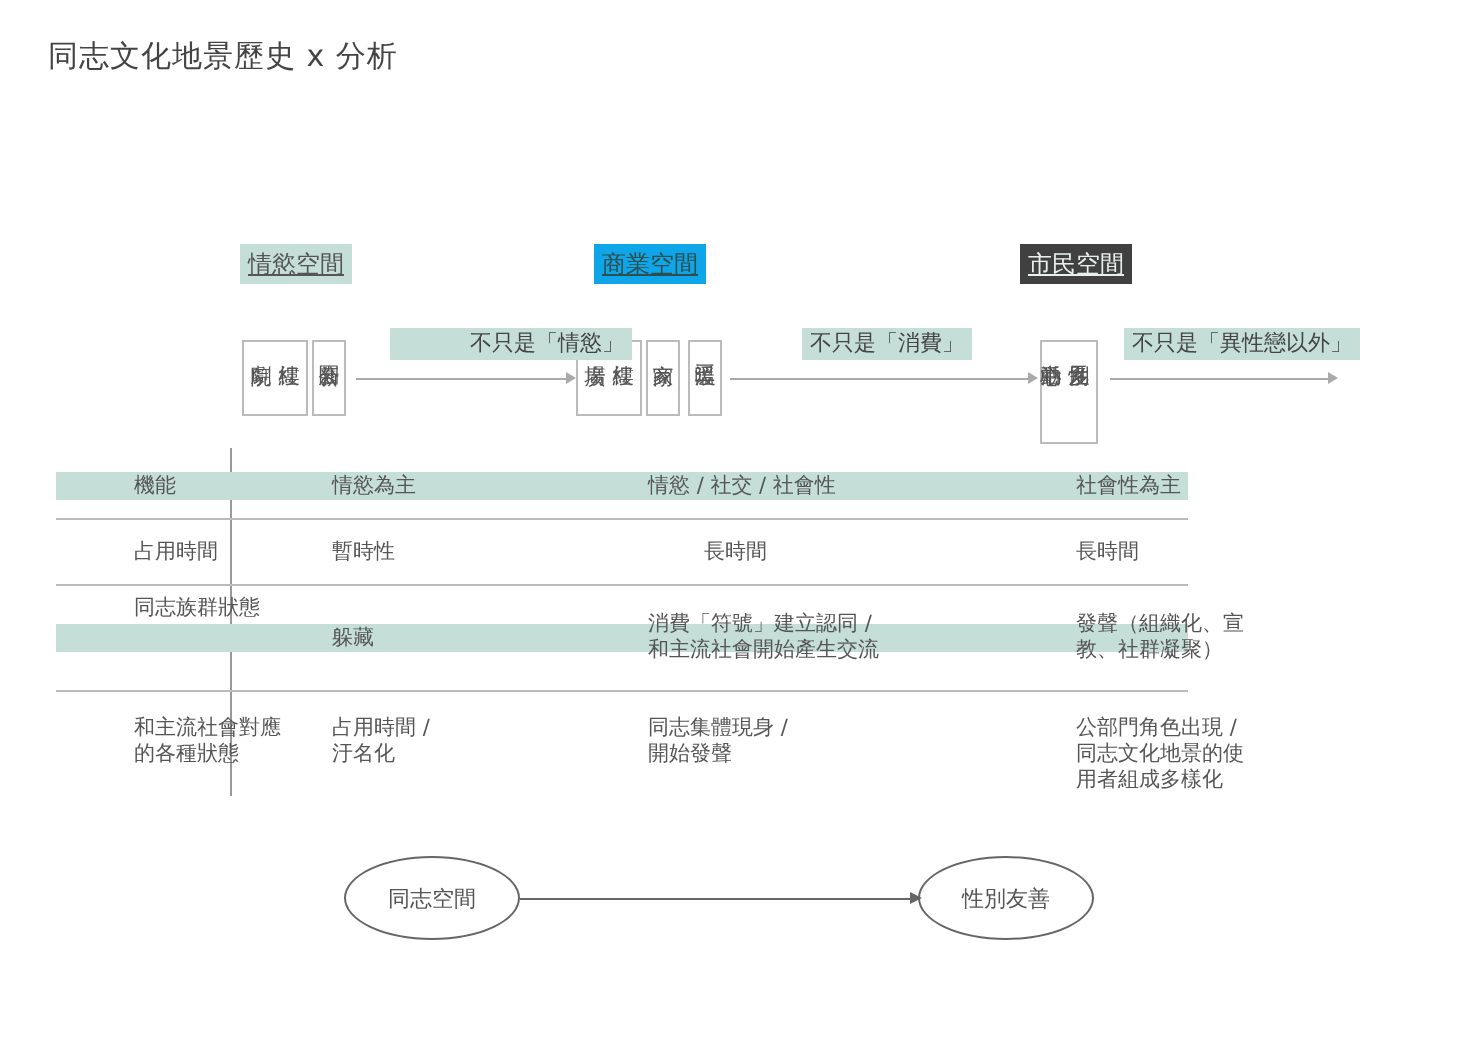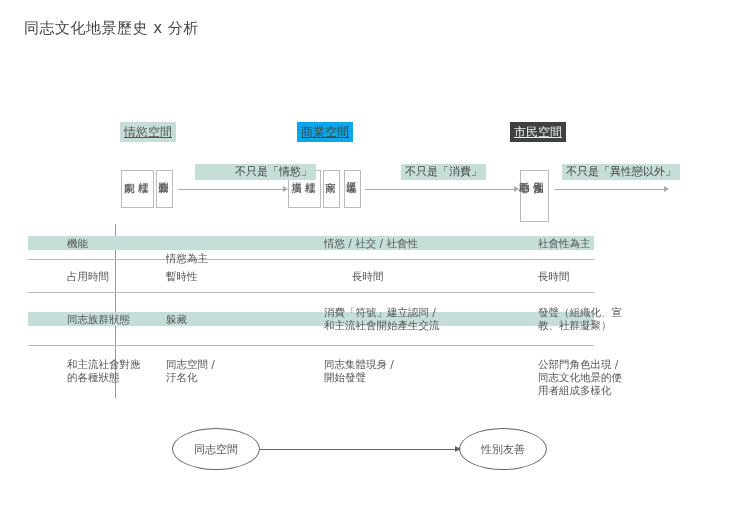--- a/index.html
+++ b/index.html
@@ -82,39 +82,39 @@
 
 <div class="abs vrule" style="left:115px; top:224px; height:174px;"></div>
 
 <div class="abs band" style="left:28px; top:236px; width:566px;"></div>
 <div class="abs rule" style="left:28px; top:259px; width:566px;"></div>
 <div class="abs rule" style="left:28px; top:292px; width:566px;"></div>
 <div class="abs band" style="left:28px; top:312px; width:566px;"></div>
 <div class="abs rule" style="left:28px; top:345px; width:566px;"></div>
 
 <div class="abs cell" style="left:29px; top:237px;">機能</div>
-<div class="abs cell" style="left:128px; top:237px;margin-top:15px;">情慾為主</div>
+<div class="abs cell" style="left:128px; top:237px;">情慾為主</div>
 <div class="abs cell" style="left:286px; top:237px;">情慾 / 社交 / 社會性</div>
 <div class="abs cell" style="left:500px; top:237px;">社會性為主</div>
 
 <div class="abs cell" style="left:29px; top:270px;">占用時間</div>
 <div class="abs cell" style="left:128px; top:270px;">暫時性</div>
 <div class="abs cell" style="left:314px; top:270px;">長時間</div>
 <div class="abs cell" style="left:500px; top:270px;">長時間</div>
 
-<div class="abs cell" style="left:29px; top:313px;">同志族群狀態</div>
+<div class="abs cell" style="left:29px; top:298px;">同志族群狀態</div>
 <div class="abs cell" style="left:128px; top:313px;">躲藏</div>
 <div class="abs cell" style="left:286px; top:306px;">消費「符號」建立認同 /
 和主流社會開始產生交流</div>
 <div class="abs cell" style="left:500px; top:306px;">發聲（組織化、宣
 教、社群凝聚）</div>
 
 <div class="abs cell" style="left:29px; top:358px;">和主流社會對應
 的各種狀態</div>
-<div class="abs cell" style="left:128px; top:358px;">同志空間 /
+<div class="abs cell" style="left:128px; top:358px;">占用時間 /
 汙名化</div>
 <div class="abs cell" style="left:286px; top:358px;">同志集體現身 /
 開始發聲</div>
 <div class="abs cell" style="left:500px; top:358px;">公部門角色出現 /
 同志文化地景的使
 用者組成多樣化</div>
 
 <div class="abs ellipse" style="left:172px; top:428px; width:88px; height:42px;">
   <span>同志空間</span>
 </div>

